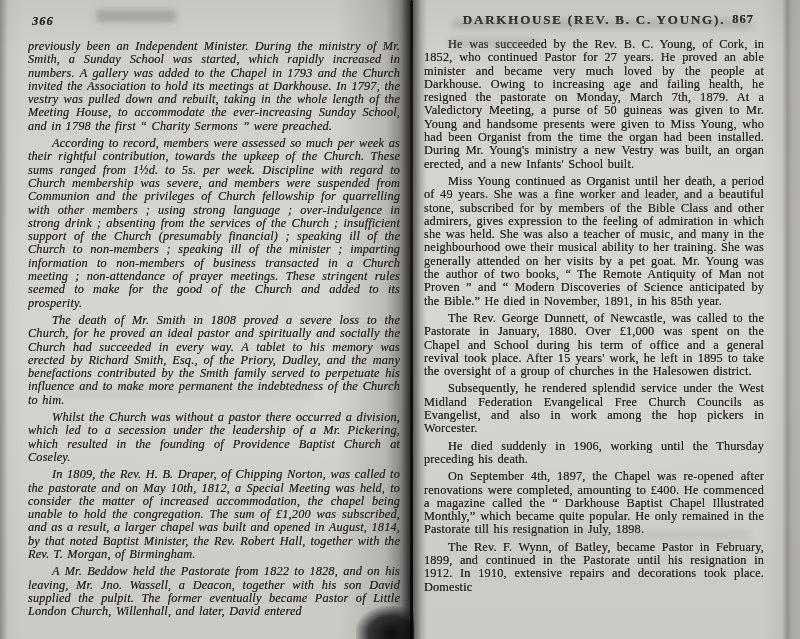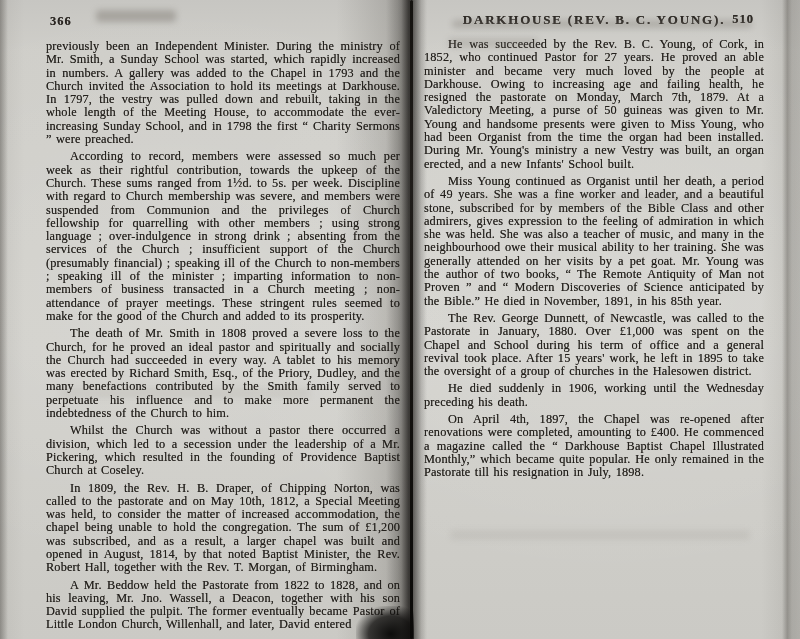--- a/index.html
+++ b/index.html
@@ -15,22 +15,23 @@
       radial-gradient(ellipse 600px 420px at 22% 45%, rgba(255,255,255,0.10), rgba(0,0,0,0) 70%),
       radial-gradient(ellipse 600px 420px at 76% 45%, rgba(255,255,255,0.14), rgba(0,0,0,0) 70%),
       linear-gradient(180deg, #c7c6c2 0%, #cfcec9 8%, #d2d1cc 55%, #cbcac5 100%);
     overflow: hidden;
   }
   .page {
     position: absolute; top: 0; height: 639px;
     box-sizing: border-box;
     color: #26231f;
   }
-  .left-page  { left: 0;   width: 410px; padding: 8px 10px 0 46px;
+  .left-page  { left: 0;   width: 410px; padding: 8px 10px 0 28px;
     background: linear-gradient(90deg, rgba(120,116,110,0.12) 0%, rgba(0,0,0,0) 6%, rgba(0,0,0,0) 82%, rgba(60,56,50,0.22) 97%, rgba(40,37,33,0.35) 100%);
+    font-style: italic;
   }
   .right-page { left: 412px; width: 388px; padding: 6px 36px 0 12px;
     background: linear-gradient(90deg, rgba(45,42,38,0.30) 0%, rgba(0,0,0,0) 4%, rgba(0,0,0,0) 90%, rgba(90,87,82,0.18) 100%);
   }
   .page-header {
     position: relative;
     height: 24px;
     font-size: 13px;
     font-weight: bold;
     letter-spacing: 1.8px;
@@ -124,28 +125,30 @@
         <p class="indent">The death of Mr. Smith in 1808 proved a severe loss to the Church, for he proved an ideal pastor and spiritually and socially the Church had succeeded in every way.  A tablet to his memory was erected by Richard Smith, Esq., of the Priory, Dudley, and the many benefactions contributed by the Smith family served to perpetuate his influence and to make more permanent the indebtedness of the Church to him.</p>
         <p class="indent">Whilst the Church was without a pastor there occurred a division, which led to a secession under the leadership of a Mr. Pickering, which resulted in the founding of Providence Baptist Church at Coseley.</p>
         <p class="indent">In 1809, the Rev. H. B. Draper, of Chipping Norton, was called to the pastorate and on May 10th, 1812, a Special Meeting was held, to consider the matter of increased accommodation, the chapel being unable to hold the congregation.  The sum of £1,200 was subscribed, and as a result, a larger chapel was built and opened in August, 1814, by that noted Baptist Minister, the Rev. Robert Hall, together with the Rev. T. Morgan, of Birmingham.</p>
         <p class="indent">A Mr. Beddow held the Pastorate from 1822 to 1828, and on his leaving, Mr. Jno. Wassell, a Deacon, together with his son David supplied the pulpit.  The former eventually became Pastor of Little London Church, Willenhall, and later, David entered</p>
       </div>
   </div>
 
   <div class="page right-page">
     <div class="page-header">
       <span class="running-title">DARKHOUSE (REV. B. C. YOUNG).</span>
-      <span class="folio folio-right">510</span>
+      <span class="folio folio-right">867</span>
     </div>
     <div class="page-body">
         <p class="indent">He was succeeded by the Rev. B. C. Young, of Cork, in 1852, who continued Pastor for 27 years.  He proved an able minister and became very much loved by the people at Darkhouse.  Owing to increasing age and failing health, he resigned the pastorate on Monday, March 7th, 1879.  At a Valedictory Meeting, a purse of 50 guineas was given to Mr. Young and handsome presents were given to Miss Young, who had been Organist from the time the organ had been installed.  During Mr. Young's ministry a new Vestry was built, an organ erected, and a new Infants' School built.</p>
         <p class="indent">Miss Young continued as Organist until her death, a period of 49 years.  She was a fine worker and leader, and a beautiful stone, subscribed for by members of the Bible Class and other admirers, gives expression to the feeling of admiration in which she was held.  She was also a teacher of music, and many in the neighbourhood owe their musical ability to her training.  She was generally attended on her visits by a pet goat.  Mr. Young was the author of two books, “ The Remote Antiquity of Man not Proven ” and “ Modern Discoveries of Science anticipated by the Bible.”  He died in November, 1891, in his 85th year.</p>
         <p class="indent">The Rev. George Dunnett, of Newcastle, was called to the Pastorate in January, 1880.  Over £1,000 was spent on the Chapel and School during his term of office and a general revival took place.  After 15 years' work, he left in 1895 to take the oversight of a group of churches in the Halesowen district.</p>
-        <p class="indent">He died suddenly in 1906, working until the Wednesday preceding his death.</p>
-        <p class="indent">On April 4th, 1897, the Chapel was re-opened after renovations were completed, amounting to £400.  He commenced a magazine called the “ Darkhouse Baptist Chapel Illustrated Monthly,” which became quite popular.  He only remained in the Pastorate till his resignation in July, 1898.</p>
+        <p class="indent">Subsequently, he rendered splendid service under the West Midland Federation Evangelical Free Church Councils as Evangelist, and also in work among the hop pickers in Worcester.</p>
+        <p class="indent">He died suddenly in 1906, working until the Thursday preceding his death.</p>
+        <p class="indent">On September 4th, 1897, the Chapel was re-opened after renovations were completed, amounting to £400.  He commenced a magazine called the “ Darkhouse Baptist Chapel Illustrated Monthly,” which became quite popular.  He only remained in the Pastorate till his resignation in July, 1898.</p>
+        <p class="indent">The Rev. F. Wynn, of Batley, became Pastor in February, 1899, and continued in the Pastorate until his resignation in 1912.  In 1910, extensive repairs and decorations took place.   Domestic</p>
       </div>
   </div>
 
   <div class="smudge smudge-a"></div>
   <div class="smudge smudge-b"></div>
   <div class="smudge smudge-c"></div>
   <div class="smudge smudge-d"></div>
   <div class="smudge smudge-e"></div>
   <div class="smudge smudge-f"></div>
 

